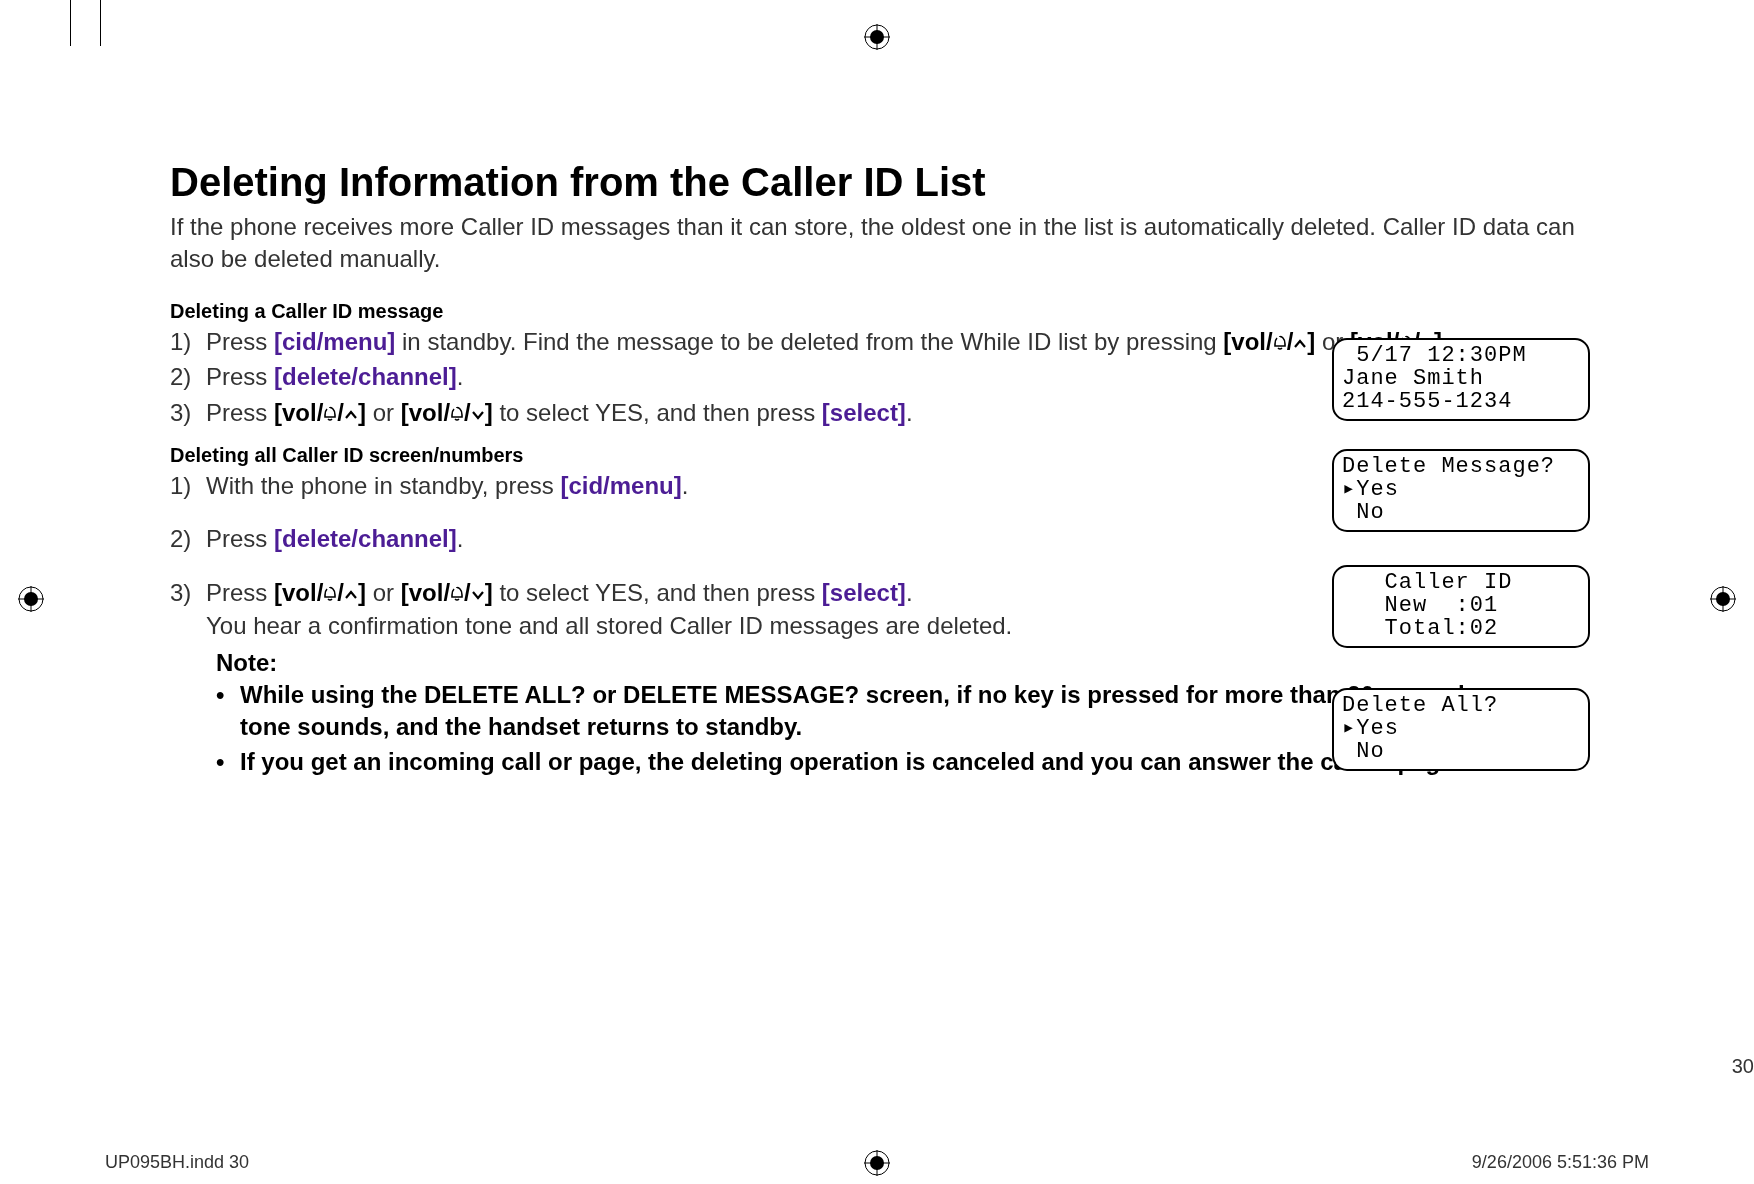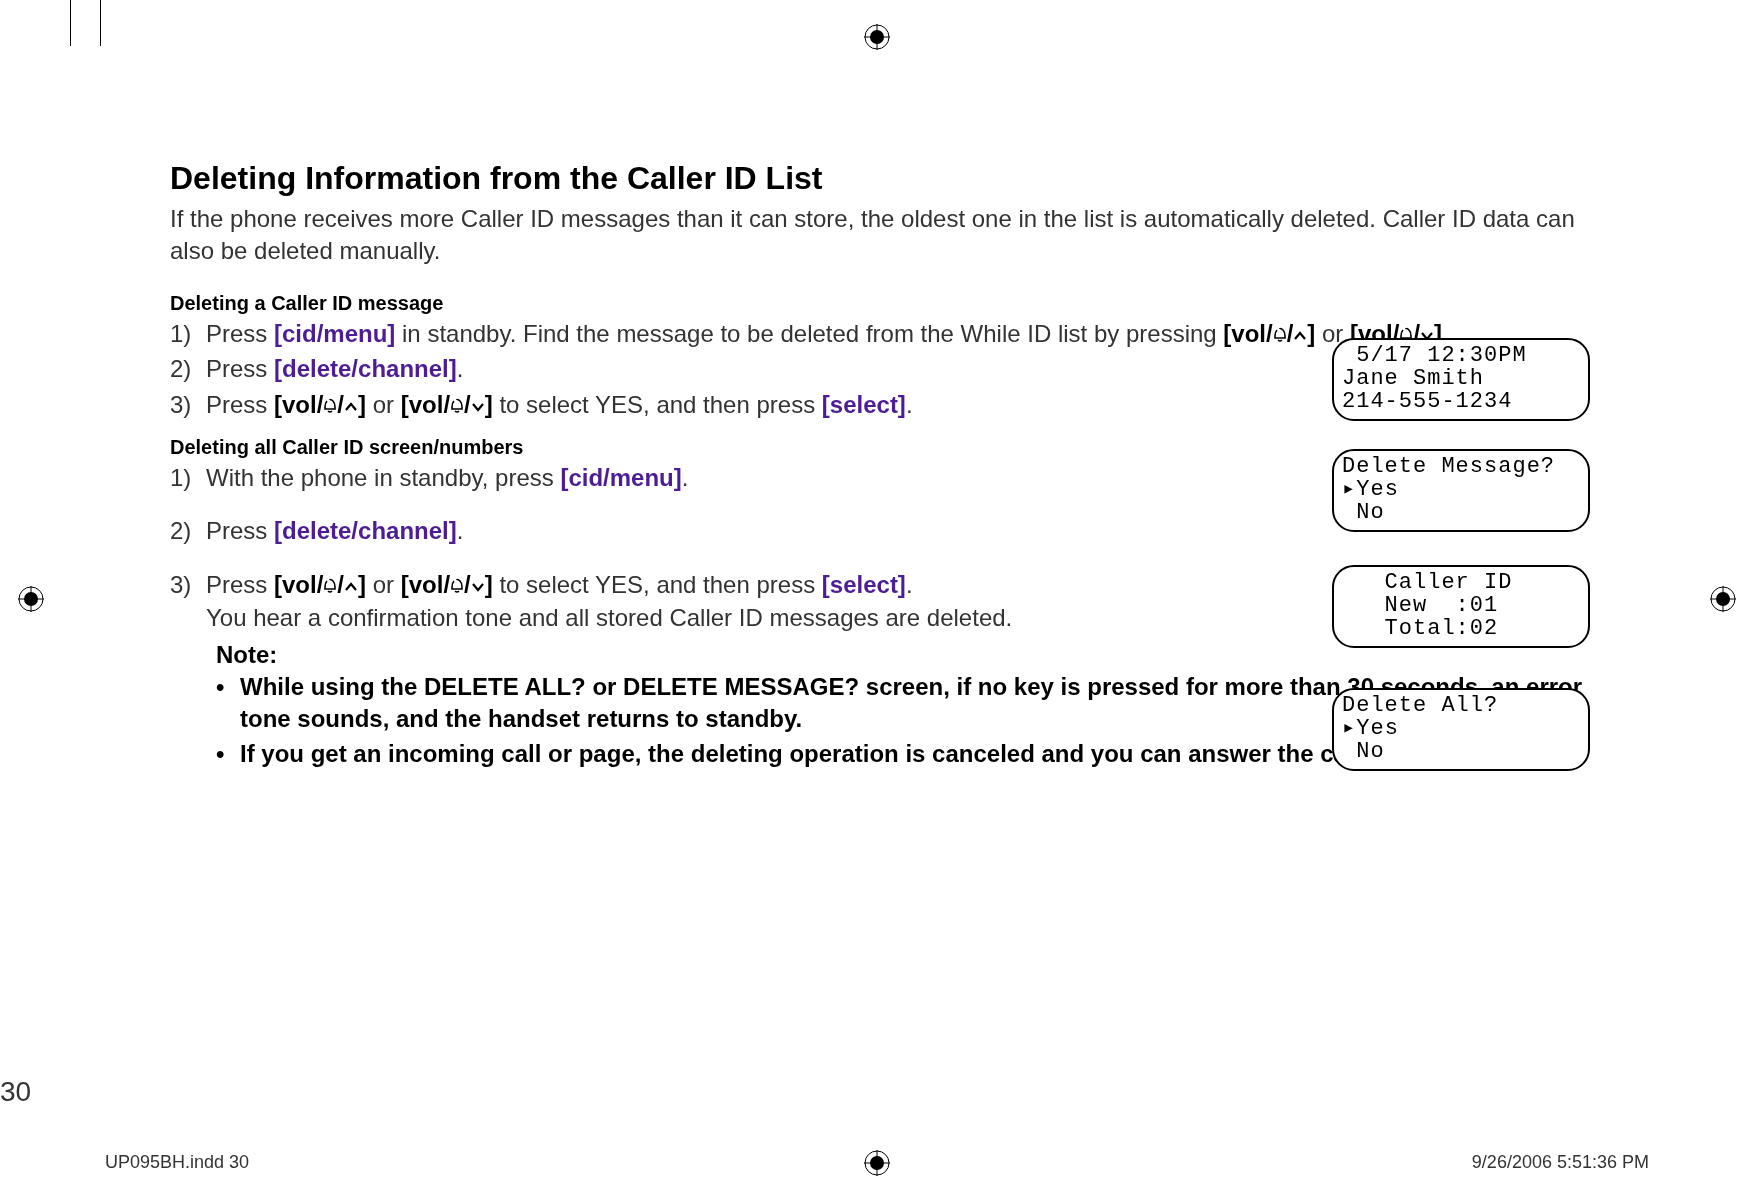--- a/index.html
+++ b/index.html
@@ -10,21 +10,21 @@
       font-family: Arial, Helvetica, sans-serif;
       position: relative;
     }
     .page {
       position: absolute;
       left: 170px;
       top: 160px;
       width: 1420px;
     }
     h1 {
-      font-size: 32px;
+      font-size: 40px;
       font-weight: bold;
       color: #000;
       margin-bottom: 6px;
     }
     .intro {
       font-size: 24px;
       color: #333;
       line-height: 1.35;
       margin-bottom: 24px;
     }
@@ -86,45 +86,44 @@
       width: 24px;
       flex-shrink: 0;
     }
     .spacer { height: 18px; }
 
     
     .lcd {
       position: absolute;
       width: 258px;
       border: 2px solid #000;
-      border-radius: 22px;
+      border-radius: 15px;
       padding: 4px 8px 6px 8px;
       font-family: "Courier New", monospace;
       font-size: 22px;
       line-height: 1.05;
       letter-spacing: 1px;
       color: #000;
       background: #fff;
     }
     .lcd .line { white-space: pre; }
     .lcd1 { left: 1332px; top: 338px; }
     .lcd2 { left: 1332px; top: 449px; }
     .lcd3 { left: 1332px; top: 531px; margin-top: 34px; }
     .lcd4 { left: 1332px; top: 688px; }
 
     
     .page-number {
       position: absolute;
       left: 0;
       width: 1754px;
       top: 1055px;
-      text-align: left;
-      font-size: 28px;
-      color: #333;
-      margin-top: 21px;
+      text-align: right;
+      font-size: 20px;
+      color: #333;
     }
     .footer {
       position: absolute;
       left: 105px;
       right: 105px;
       top: 1152px;
       display: flex;
       justify-content: space-between;
       font-size: 18px;
       color: #333;

